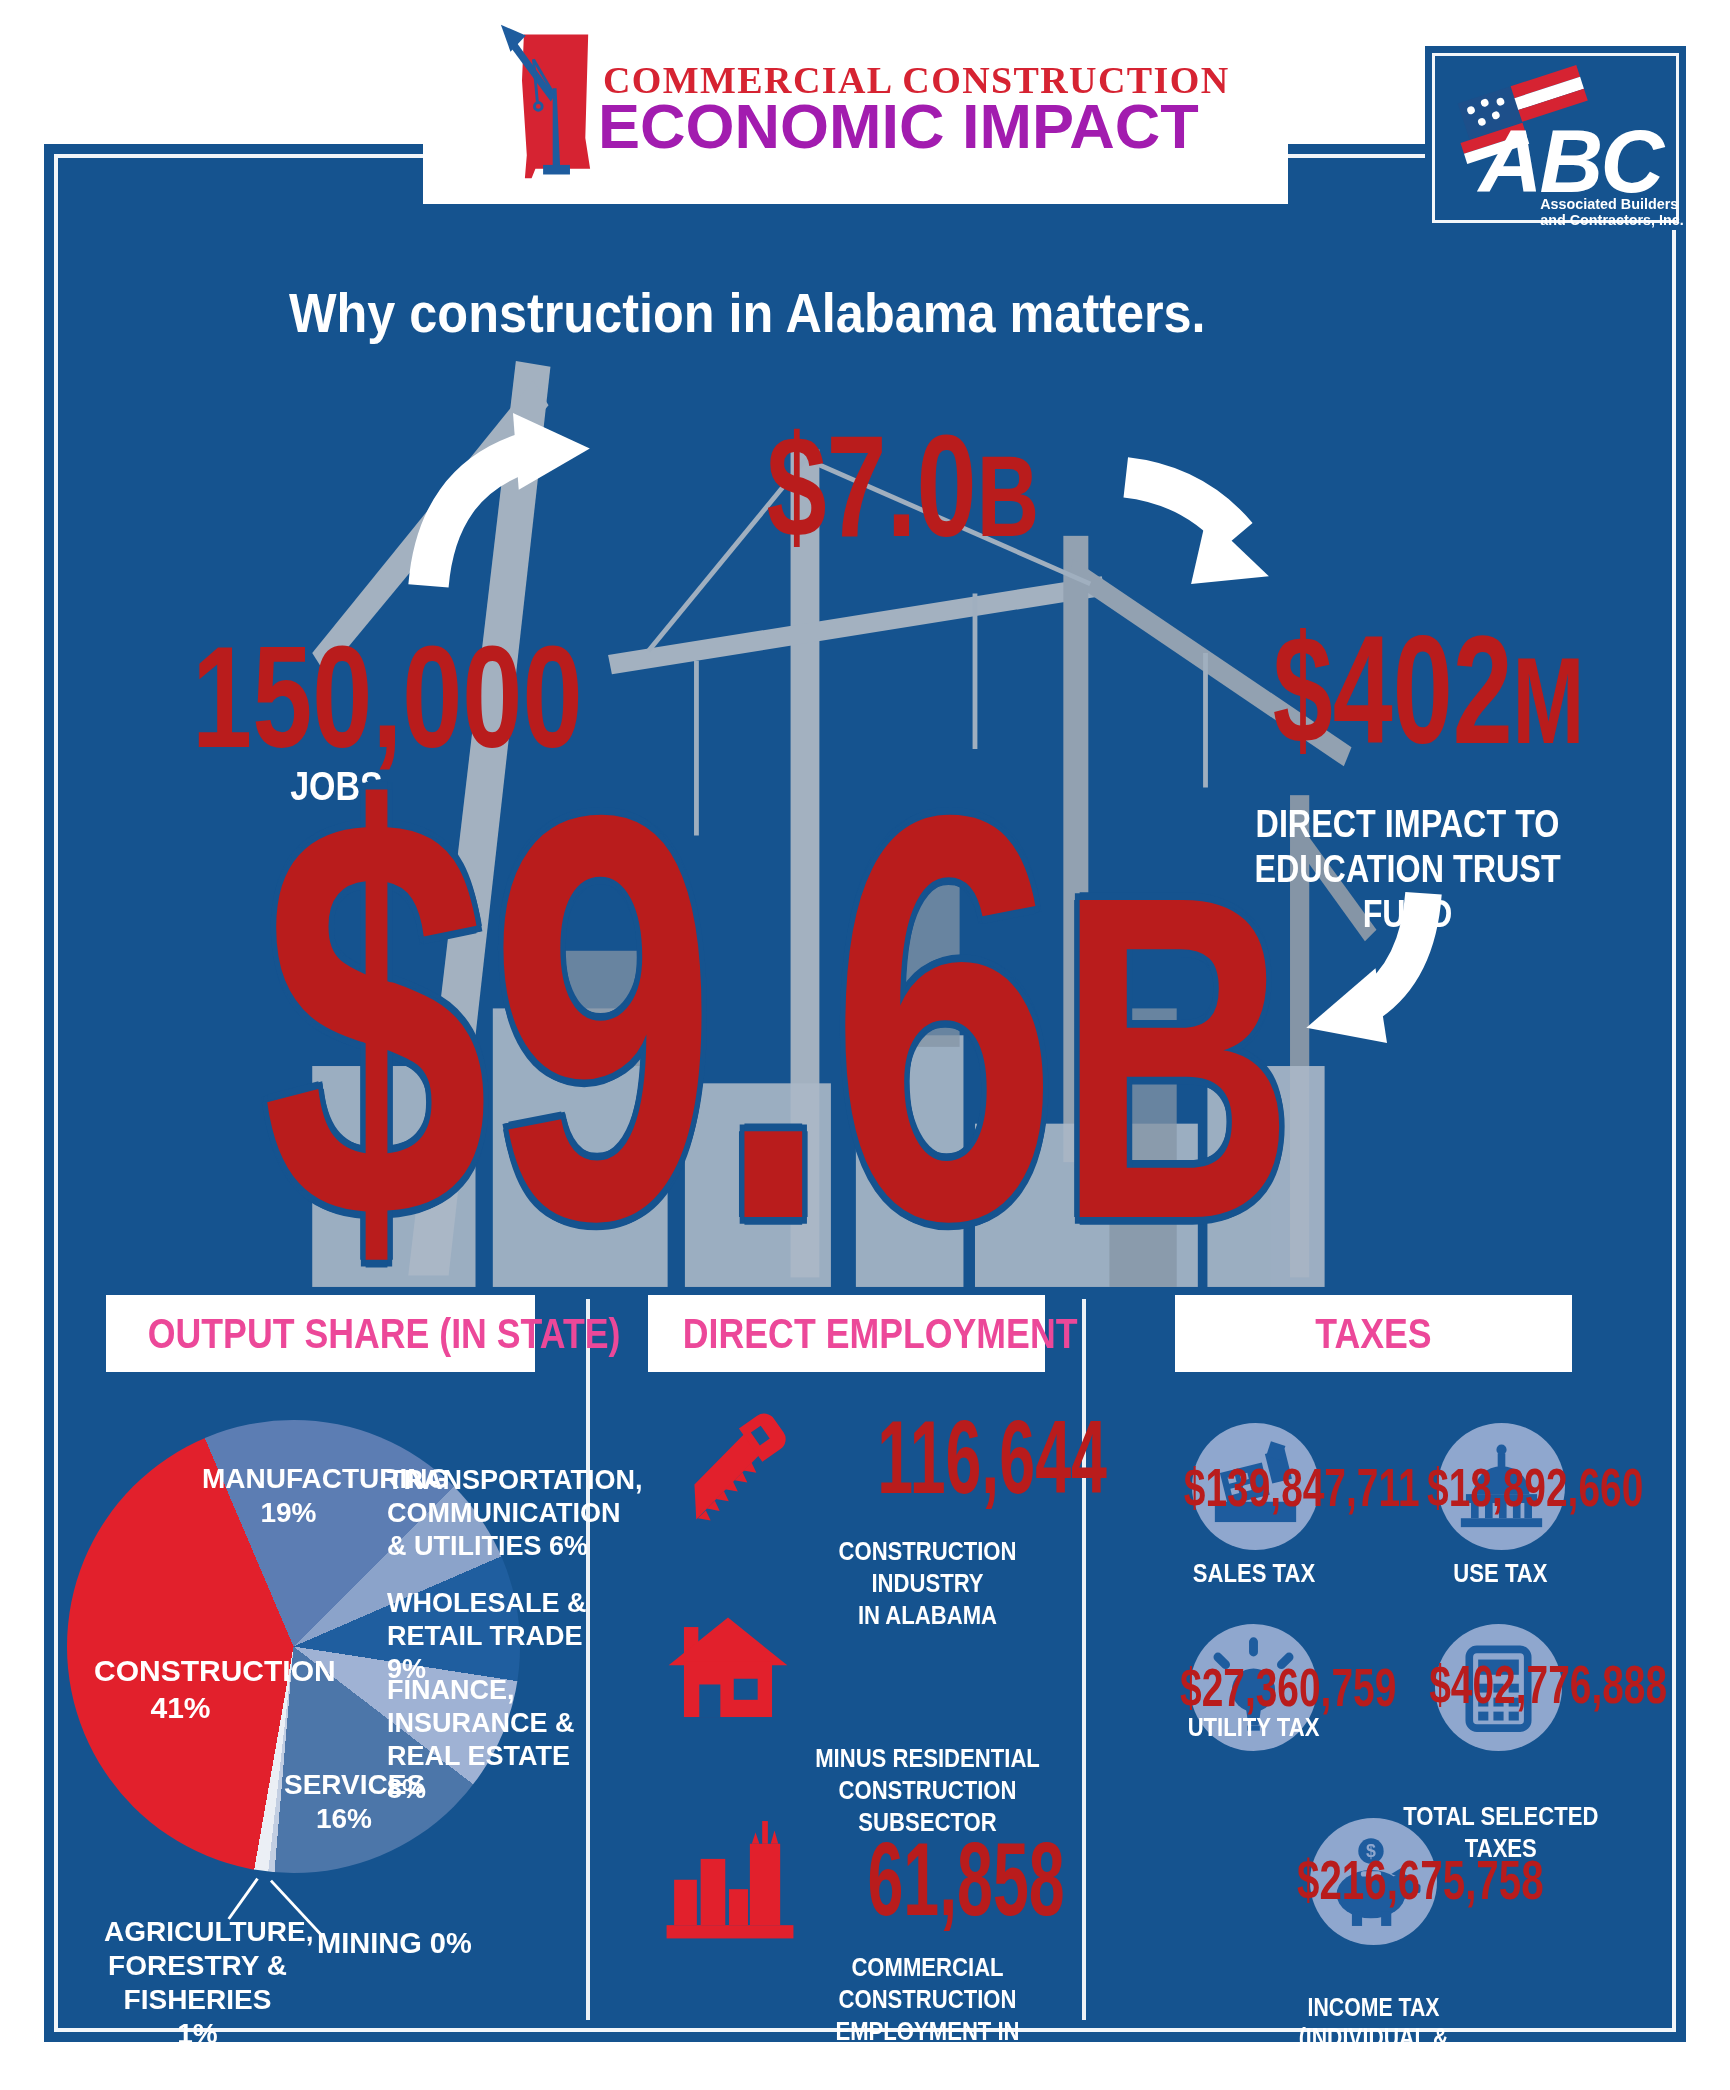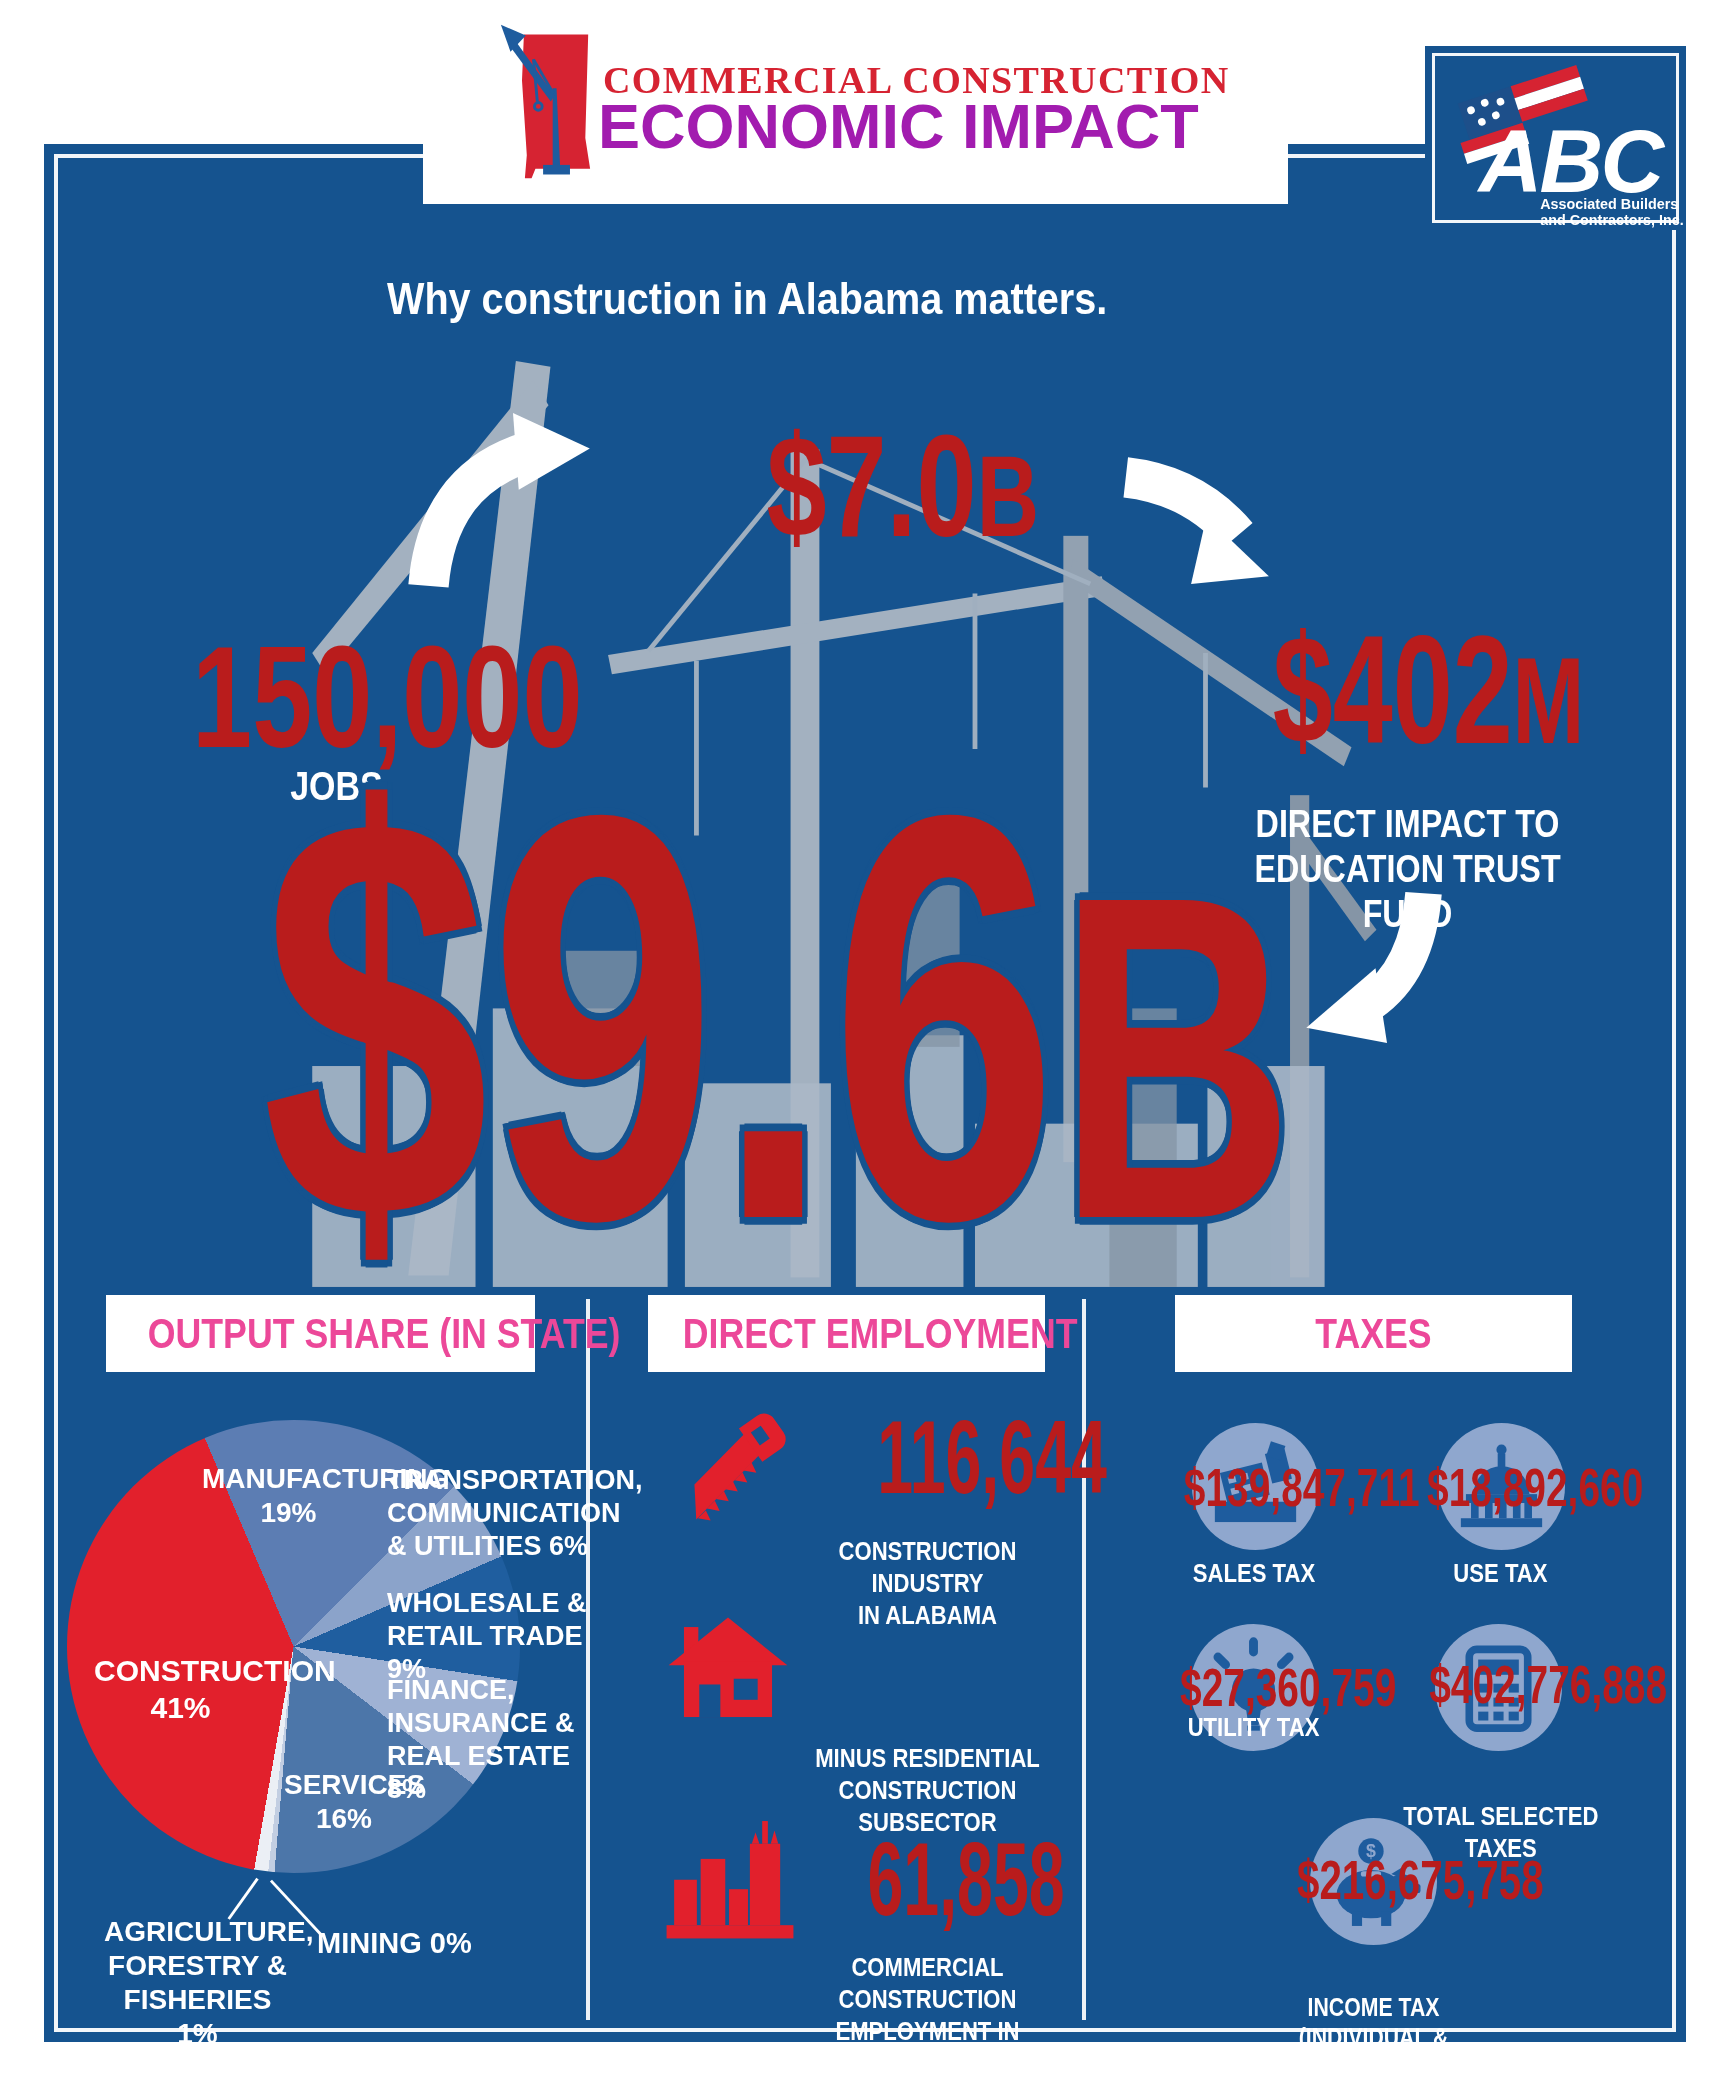--- a/index.html
+++ b/index.html
@@ -126,21 +126,21 @@
       <rect x="58" y="13" width="72" height="13" fill="#ffffff"></rect>
       <rect x="58" y="26" width="72" height="13" fill="#D62332"></rect>
       <rect x="-10" y="40" width="68" height="12" fill="#D62332"></rect>
       <rect x="-10" y="52" width="68" height="11" fill="#ffffff"></rect>
     </g>
     <text x="56" y="152" fill="#ffffff" font-size="92" font-weight="bold" font-style="italic" font-family="Liberation Sans, sans-serif" letter-spacing="-3">ABC</text>
     <text x="120" y="170" fill="#ffffff" font-size="15" font-weight="bold" font-family="Liberation Sans, sans-serif">Associated Builders</text>
     <text x="120" y="187" fill="#ffffff" font-size="15" font-weight="bold" font-family="Liberation Sans, sans-serif">and Contractors, Inc.</text>
   </svg>
 
-  <div class="abs wt ctr" style="left:44px;top:274px;width:1406px;font-size:44px;">
+  <div class="abs wt ctr" style="left:44px;top:280px;width:1406px;font-size:56px;">
     <span class="sq sx90">Why construction in Alabama matters.</span>
   </div>
 
   <div class="abs num ctr" style="left:127px;top:626px;width:384px;font-size:144px;">
     <span class="sq sx75">150,000</span>
   </div>
   <div class="abs wt ctr" style="left:144px;top:764px;width:384px;font-size:40px;">
     <span class="sq sx85">JOBS</span>
   </div>
 

